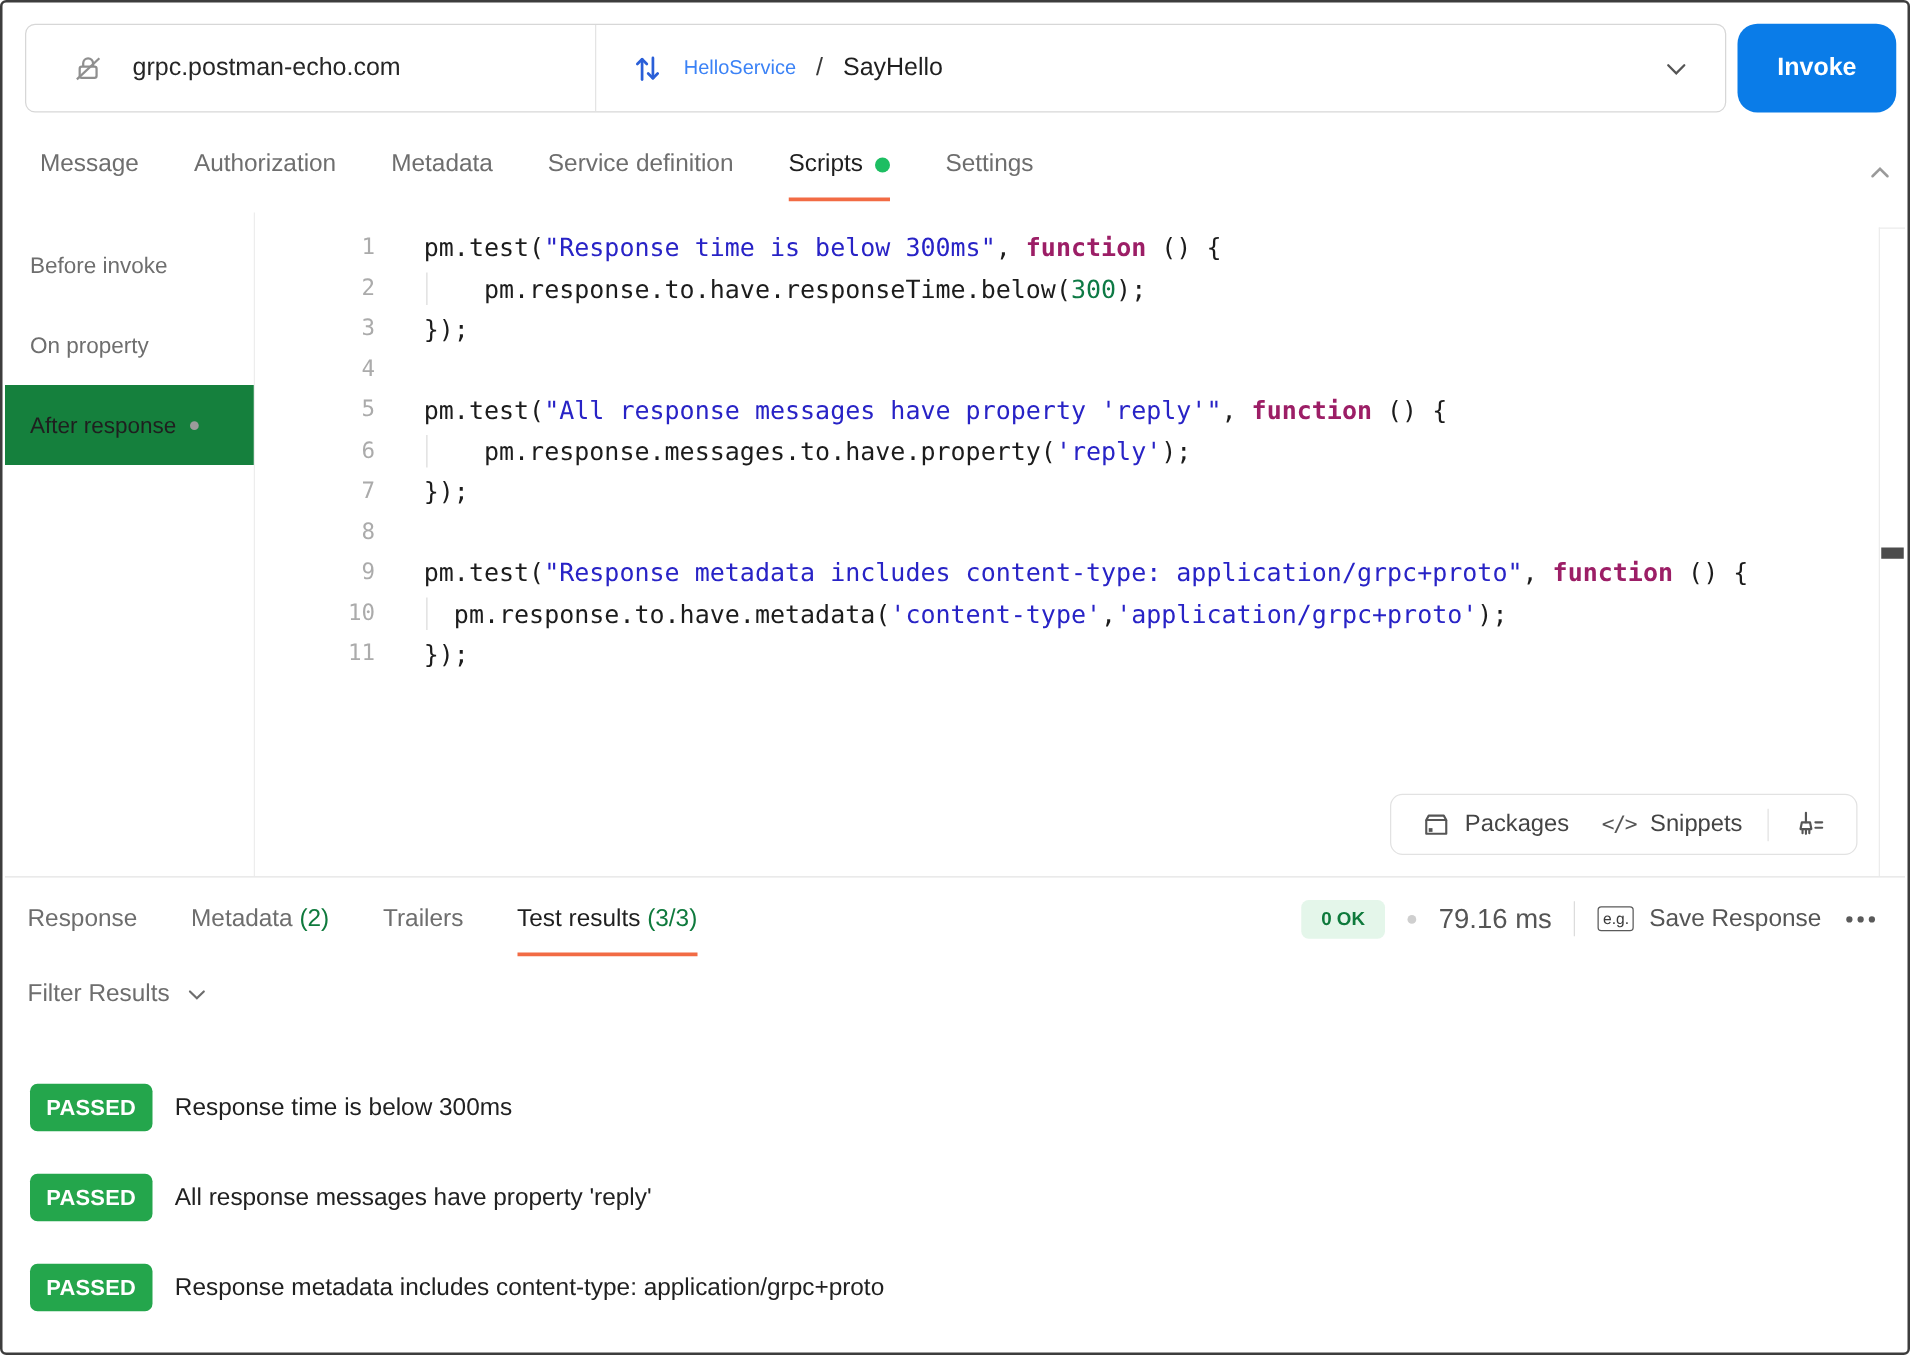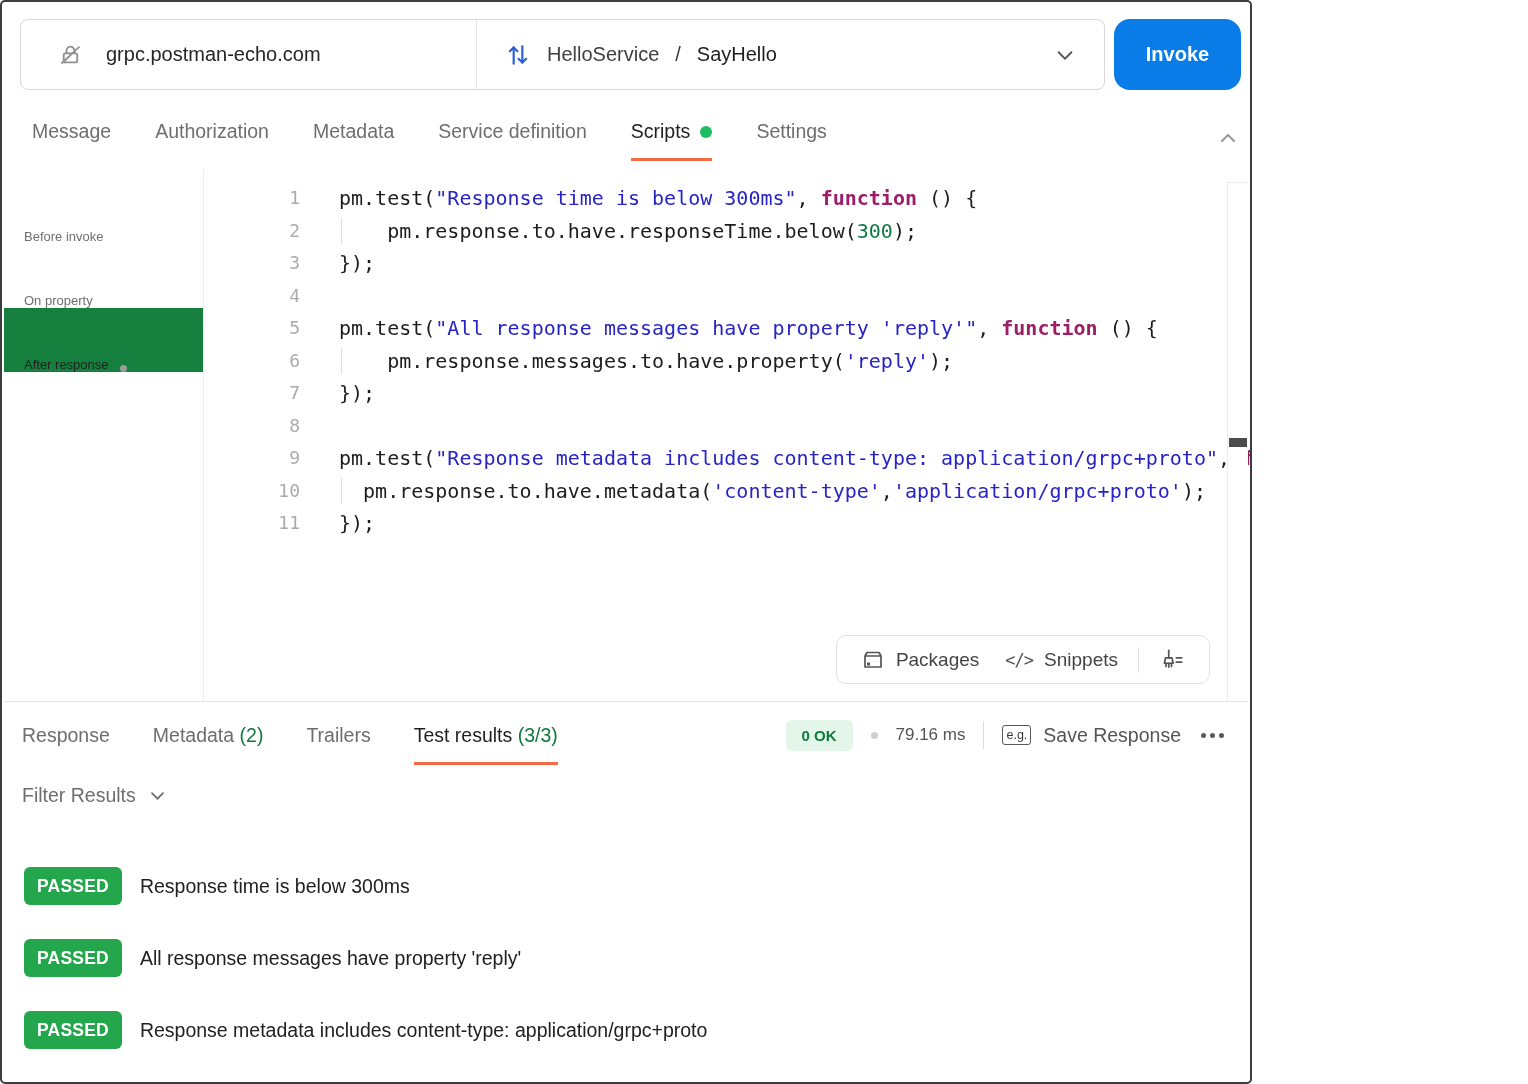--- a/index.html
+++ b/index.html
@@ -1,43 +1,43 @@
 <!DOCTYPE html>
 <html><head>
 <meta charset="utf-8">
 <style>
   * { margin:0; padding:0; box-sizing:border-box; }
   html,body { background:#ffffff; }
   body { font-family:"Liberation Sans", sans-serif; color:#1f1f1f; }
   .window{
-    position:relative; width:1252px; height:1084px; background:#fff;
+    position:relative; width:1528px; height:1084px; background:#fff;
     border:2px solid #3d3d3d; border-radius:5px; overflow:hidden;
   }
   
   .topbar{ position:absolute; left:18px; right:9px; top:17px; height:71px; display:flex; gap:9px; }
   .addr{ flex:1; display:flex; align-items:stretch; border:1px solid #d7d7d7; border-radius:8px; background:#fff; }
   .addr-left{ width:456px; display:flex; align-items:center; padding-left:36px; gap:22px; border-right:1px solid #e4e4e4; }
   .addr-url{ font-size:20px; color:#262626; }
   .addr-right{ flex:1; display:flex; align-items:center; padding:0 28px; gap:16px; }
-  .svc{ font-size:20px; color:#404040; }
+  .svc{ font-size:16px; color:#3b82f6; }
   .svc-sep{ font-size:20px; color:#3a3a3a; }
   .mth{ font-size:20px; color:#1f1f1f; }
   .addr-chevron{ margin-left:auto; display:flex; align-items:center; }
   .invoke-btn{ width:127px; border:none; border-radius:16px; background:#0a7ce8; color:#fff;
     font-family:"Liberation Sans",sans-serif; font-size:20px; font-weight:600; cursor:pointer; }
   
   .req-tabs{ position:absolute; left:0; right:46px; top:110px; height:58px; display:flex; gap:44px; padding-left:30px; align-items:flex-start; }
   .req-tab{ font-size:19.5px; color:#6e6e6e; padding:8px 0 18px 0; cursor:pointer; display:flex; align-items:center; gap:10px; }
   .req-tab.active{ color:#1f1f1f; border-bottom:3px solid #f26b44; padding-bottom:15px; }
   .green-dot{ width:12px; height:12px; border-radius:50%; background:#1dbe62; display:inline-block; }
   .collapse-btn{ position:absolute; right:10px; top:124px; cursor:pointer; }
   
   .main{ position:absolute; left:2px; right:2px; top:168px; height:531px; background:#fff; }
   .scripts-sidebar{ position:absolute; left:0; top:0; width:200px; height:100%; border-right:1px solid #ededed; padding-top:10px; }
-  .side-item{ height:64px; display:flex; align-items:flex-end; padding-left:20px; font-size:13px; color:#6e6e6e; cursor:pointer; gap:11px; }
+  .side-item{ height:64px; display:flex; align-items:center; padding-left:20px; font-size:18px; color:#6e6e6e; cursor:pointer; gap:11px; }
   .side-item.active{ background:#15803d; color:#1f1f1f; }
   .changes-dot{ width:7px; height:7px; border-radius:50%; background:#9b9b9b; display:inline-block; }
   .editor{ position:absolute; left:200px; top:0; right:24px; height:100%; padding-top:12px; }
   .ed-row{ display:flex; height:32.5px; }
   .gutter{ width:96px; text-align:right; font-family:"DejaVu Sans Mono",monospace; font-size:18px; color:#ababab; line-height:32.5px; flex:none; }
   .code-line{ position:relative; padding-left:39px; white-space:pre; font-family:"DejaVu Sans Mono",monospace; font-size:20px; line-height:32.5px; flex:1; cursor:text; }
   .guide{ position:absolute; left:41px; top:3px; bottom:3px; width:1px; background:#dcdcdc; }
   .tk-d{ color:#1c1c1c; } .tk-s{ color:#2823c6; } .tk-k{ color:#9c1e66; font-weight:bold; } .tk-n{ color:#0e7a45; }
   
   .ed-scrollbar{ position:absolute; right:0; top:12px; bottom:0; width:21px; border-left:1px solid #ececec; border-top:1px solid #ececec; background:#fff; }
@@ -51,21 +51,21 @@
   
   .resp-divider{ position:absolute; left:2px; right:2px; top:699px; height:1px; background:#e4e4e4; }
   .resp-header{ position:absolute; left:0; right:0; top:700px; height:66px; display:flex; align-items:flex-start; }
   .resp-tabs{ display:flex; gap:43px; padding-left:20px; }
   .resp-tab{ font-size:19.5px; color:#6e6e6e; padding:22px 0 18px 0; cursor:pointer; }
   .resp-tab.active{ color:#1f1f1f; border-bottom:3px solid #f26b44; padding-bottom:15px; }
   .count-green{ color:#0f7a3d; }
   .resp-right{ margin-left:auto; display:flex; align-items:center; gap:18px; padding-right:24px; height:66px; }
   .status-badge{ background:#e4f6ea; color:#0e7a3c; font-size:15px; font-weight:600; padding:7px 16px; border-radius:6px; }
   .dot-sep{ width:7px; height:7px; border-radius:50%; background:#cfcfcf; }
-  .resp-time{ font-size:17px; color:#555;text-align:center; }
+  .resp-time{ font-size:22px; color:#555;text-align:center; }
   .v-sep{ width:1px; height:28px; background:#dcdcdc; }
   .save-btn{ display:flex; align-items:center; gap:12px; font-size:19.5px; color:#555; cursor:pointer; }
   .eg-box{ border:1.5px solid #5a5a5a; border-radius:3px; font-size:12.5px; color:#3a3a3a; padding:3px 3px; line-height:1; }
   .more-btn{ display:flex; gap:4px; align-items:center; cursor:pointer; padding:6px 2px; }
   .more-btn i{ width:5px; height:5px; border-radius:50%; background:#5a5a5a; }
   .filter-row{ position:absolute; left:20px; top:782px; display:flex; align-items:center; gap:12px; font-size:19.5px; color:#6e6e6e; cursor:pointer; }
   
   .tests{ position:absolute; left:22px; top:865px; right:24px; }
   .test-row{ display:flex; align-items:center; gap:18px; height:38px; margin-bottom:34px; }
   .passed-badge{ background:#24a64c; color:#fff; font-size:17.5px; font-weight:600; border-radius:6px;

